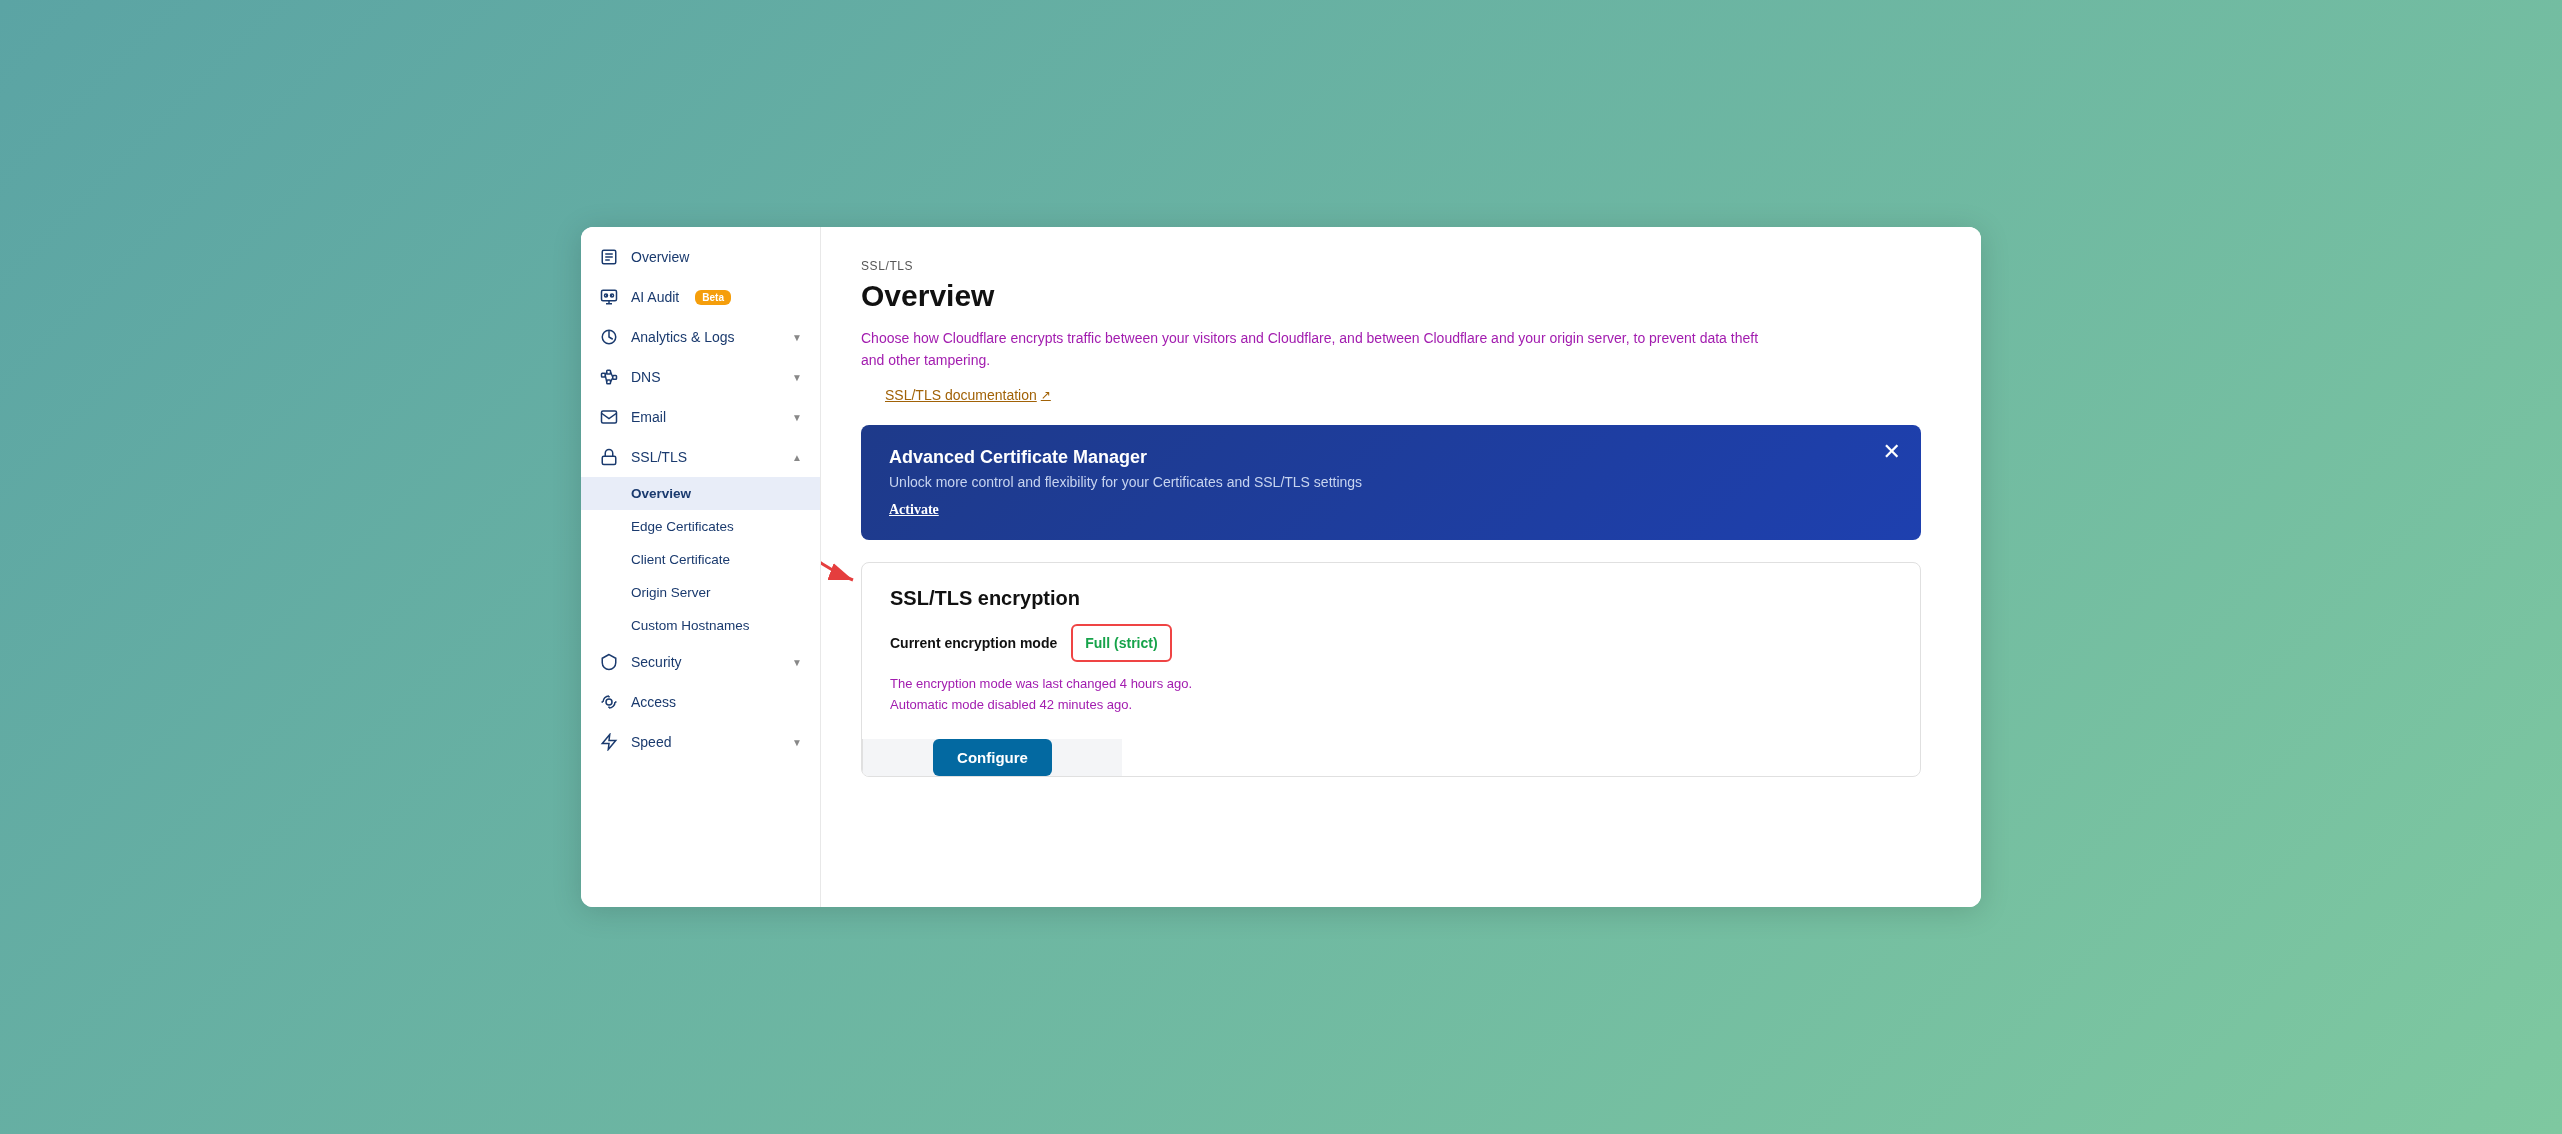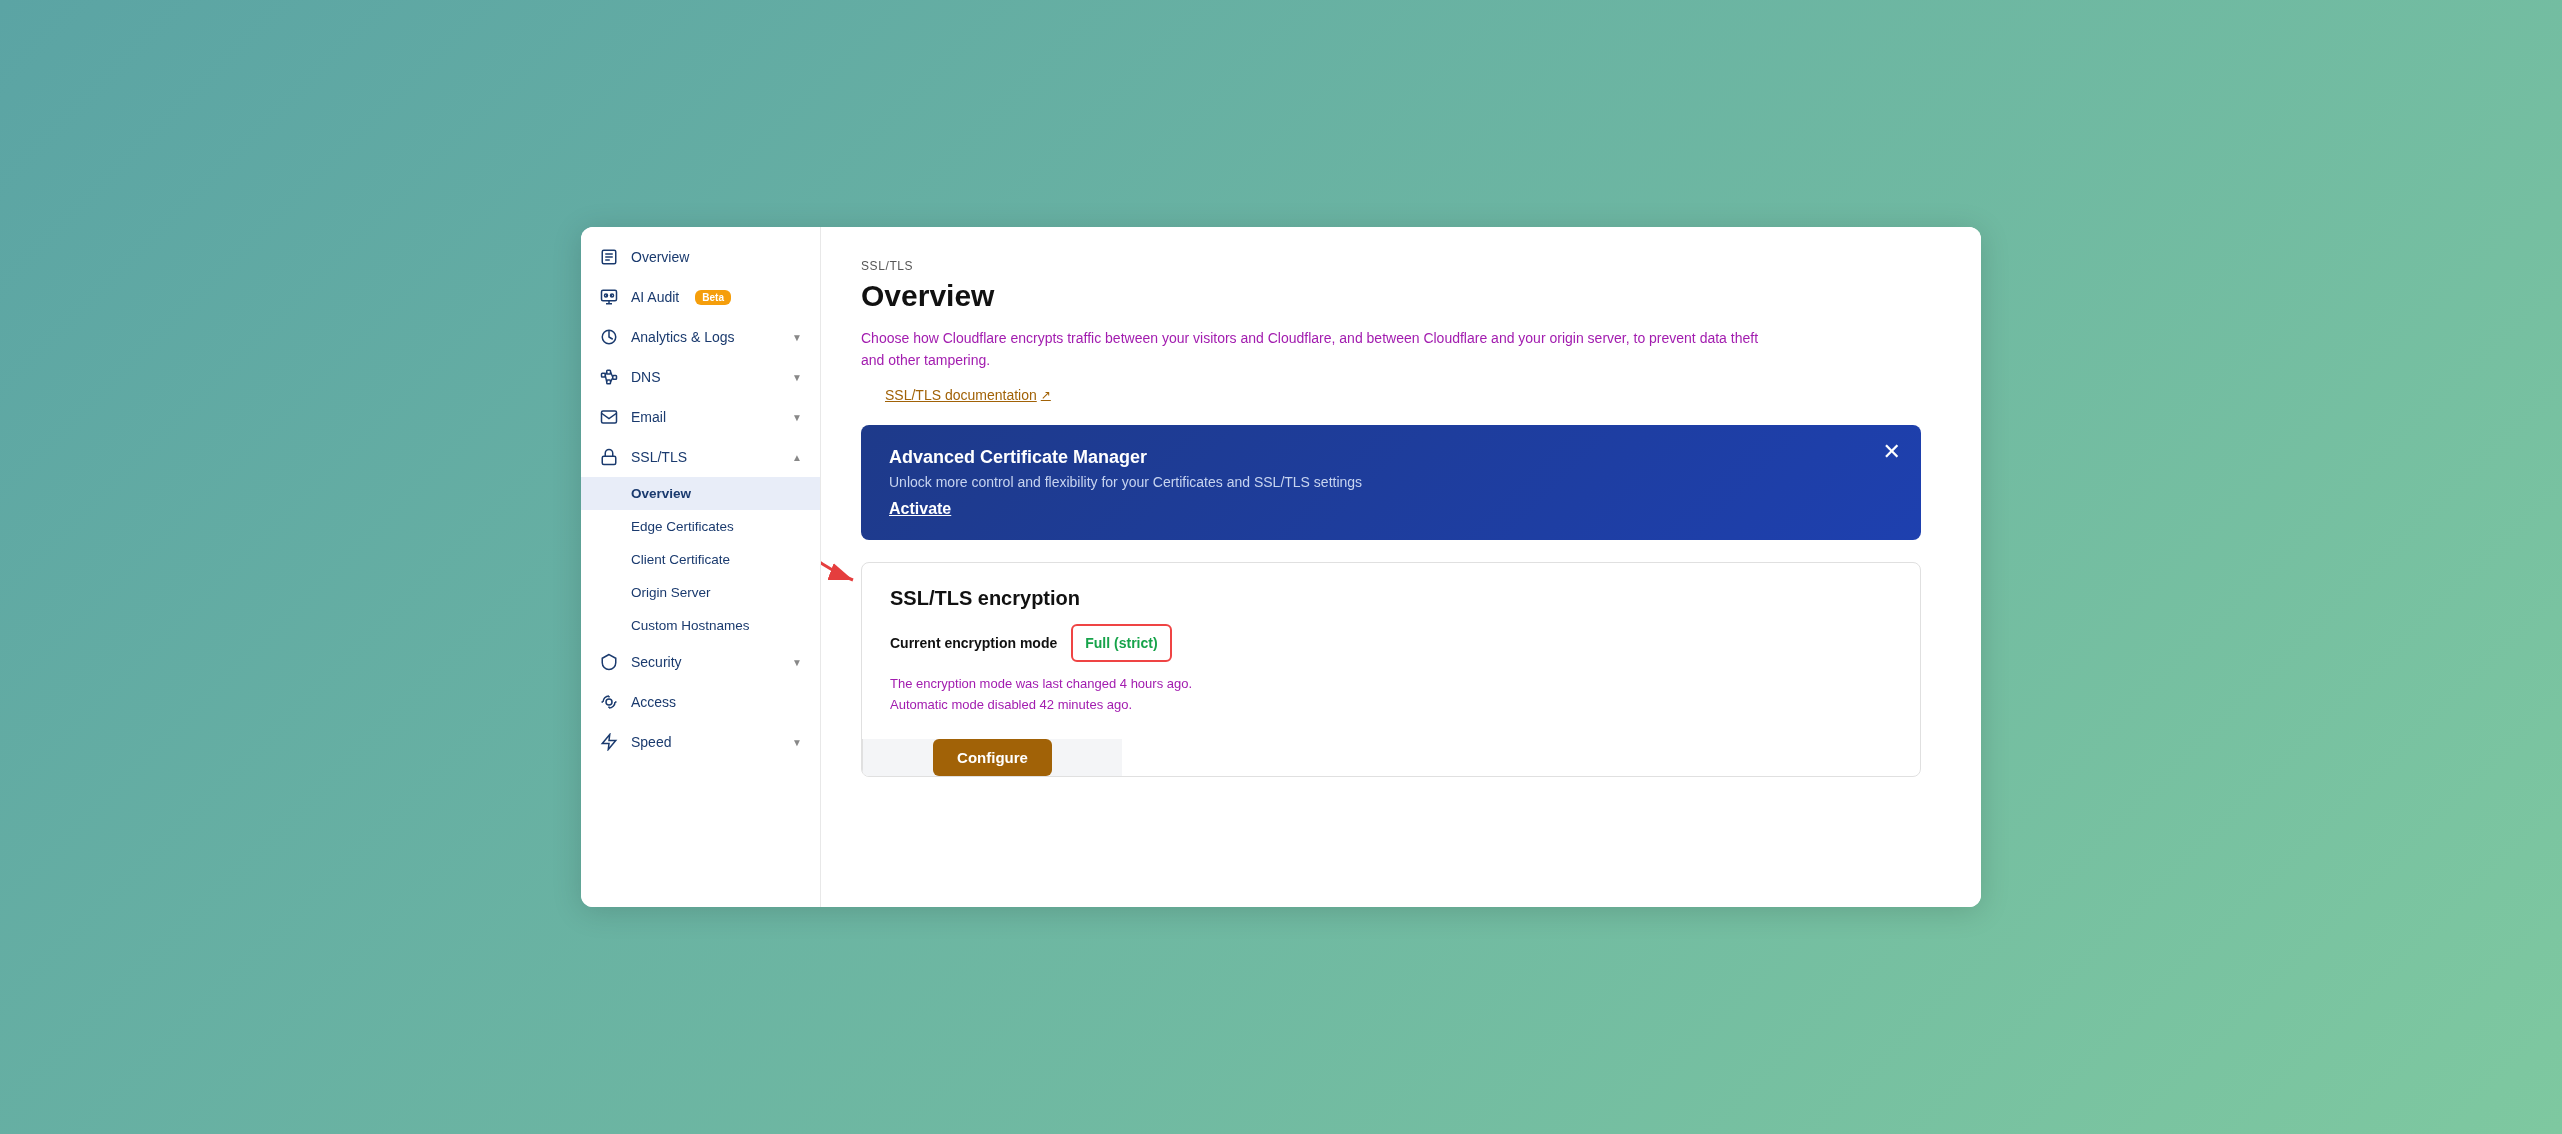--- a/index.html
+++ b/index.html
@@ -140,24 +140,25 @@
       color: #fff;
       margin-bottom: 6px;
     }
     .cert-banner-desc {
       font-size: 14px;
       color: #c7d4f0;
       margin-bottom: 10px;
     }
     .cert-banner-link {
       color: #fff;
-      font-size: 16px;
+      font-size: 14px;
       font-weight: 600;
       text-decoration: underline;
       cursor: pointer;
+      font-family: Liberation Serif, serif;
     }
     .cert-banner-close {
       position: absolute;
       top: 16px;
       right: 20px;
       color: #fff;
       font-size: 22px;
       cursor: pointer;
       line-height: 1;
       background: none;
@@ -210,21 +211,21 @@
       border: 2px solid #ef4444;
       border-radius: 6px;
       padding: 9px 12px;
     }
     .encryption-note {
       font-size: 13px;
       color: #a21caf;
       line-height: 1.6;
     }
     .configure-btn {
-      background: #a16207;
+      background: #0369a1;
       color: #fff;
       border: none;
       border-radius: 6px;
       padding: 10px 24px;
       font-size: 15px;
       font-weight: 600;
       cursor: pointer;
       transition: background 0.15s;
     }
   </style>

